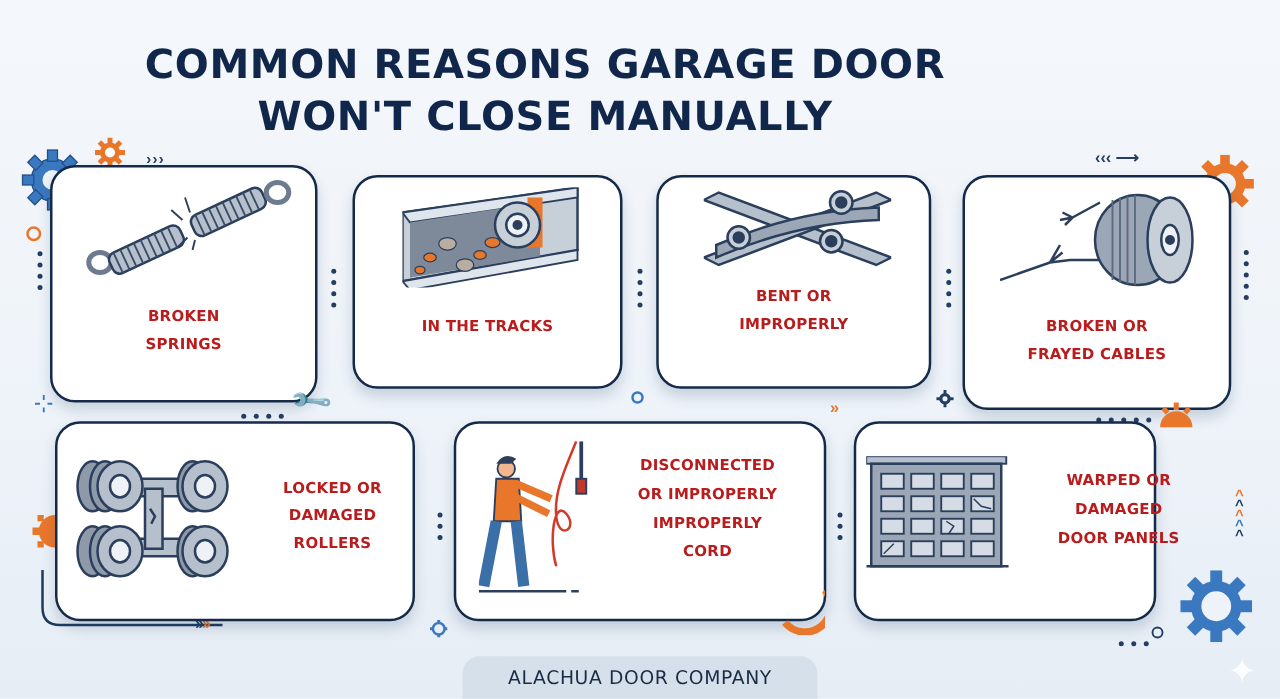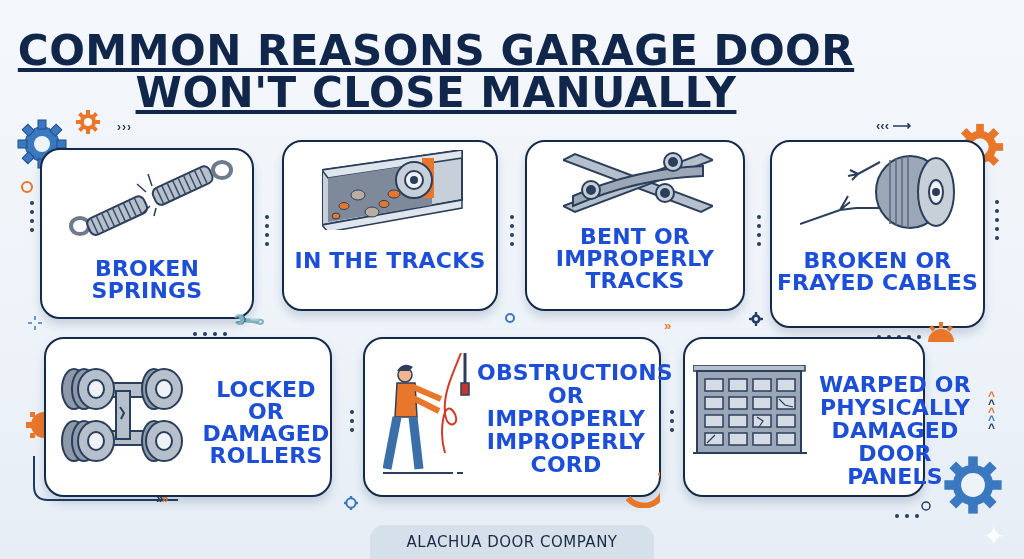--- a/index.html
+++ b/index.html
@@ -5,33 +5,32 @@
   * { box-sizing: border-box; margin: 0; padding: 0; }
   html, body { width: 1024px; height: 559px; overflow: hidden; }
   body {
     font-family: "Liberation Sans", sans-serif;
     background: linear-gradient(180deg, #f4f7fb 0%, #eef3f9 60%, #e6edf5 100%);
     position: relative;
     color: #0f1a2a;
   }
   .title {
     position: absolute; left: 0; top: 30px; width: 872px;
-    text-align: center; font-weight: 700; font-size: 42px; line-height: 42px;
+    text-align: center; font-weight: 700; font-size: 32px; line-height: 42px;
     color: #10264a; letter-spacing: 0.5px;
     font-family: "DejaVu Sans", sans-serif;
-    text-decoration: underline;
   }
   .card {
     position: absolute; background: #ffffff;
     border: 2.5px solid #142a48; border-radius: 20px;
     box-shadow: 0 6px 10px rgba(30,60,100,0.18);
   }
   .card .label {
     position: absolute; font-family: "DejaVu Sans", sans-serif;
-    font-weight: 700; font-size: 22px; line-height: 22px; color: #1d4ed8;
+    font-weight: 700; font-size: 12px; line-height: 22px; color: #b91c1c;
     text-align: center; letter-spacing: 0.2px;
   }
   .icon { position: absolute; }
   .deco { position: absolute; }
   .vdots span { display: block; width: 4px; height: 4px; border-radius: 50%; background: #233d63; margin: 5px 0; }
   .hdots span { display: inline-block; width: 4px; height: 4px; border-radius: 50%; background: #233d63; margin: 0 3px; }
   .footer {
     position: absolute; left: 370px; top: 525px; width: 284px; height: 36px;
     background: #d6e0ea; border-radius: 14px 14px 0 0;
     text-align: center; font-size: 15px; line-height: 34px; color: #1a2b45;
@@ -122,21 +121,21 @@
     <span></span>
     <span></span>
   </div>
 <div class="deco vdots" style="left:757px;top:210px">
     <span></span>
     <span></span>
     <span></span>
     <span></span>
   </div>
 
-<div class="card" style="left:40px;top:148px;width:214px;height:171px">
+<div class="card" style="left:40px;top:132px;width:214px;height:190px">
   <svg class="icon" style="left:22px;top:6px" width="170" height="90" viewBox="0 0 170 90">
     <g stroke="#2b3f5c" stroke-width="2" fill="#a7b3c2">
       <ellipse cx="16" cy="70" rx="9" ry="8" fill="none" stroke-width="4" stroke="#6d7b8e"></ellipse>
       <g transform="rotate(-25 50 60)">
         <rect x="22" y="52" width="62" height="18" rx="6" fill="#b6c0cc"></rect>
         <path d="M28 52 v18 M34 52 v18 M40 52 v18 M46 52 v18 M52 52 v18 M58 52 v18 M64 52 v18 M70 52 v18 M76 52 v18" stroke="#3b4d66" stroke-width="1.5"></path>
       </g>
       <g transform="rotate(-25 120 30)">
         <rect x="88" y="20" width="62" height="18" rx="6" fill="#b6c0cc"></rect>
         <path d="M94 20 v18 M100 20 v18 M106 20 v18 M112 20 v18 M118 20 v18 M124 20 v18 M130 20 v18 M136 20 v18 M142 20 v18" stroke="#3b4d66" stroke-width="1.5"></path>
@@ -190,21 +189,20 @@
         <circle cx="28" cy="42" r="4" fill="#2b3f5c"></circle>
       <circle cx="110" cy="14" r="9" fill="#c7cfd9"></circle>
         <circle cx="110" cy="14" r="4" fill="#2b3f5c"></circle>
       <circle cx="102" cy="45" r="9" fill="#c7cfd9"></circle>
         <circle cx="102" cy="45" r="4" fill="#2b3f5c"></circle>
     </g>
   </svg>
   <div class="label" style="left:0;top:84px;width:100%">
     <div>BENT OR</div>
     <div>IMPROPERLY</div>
-    <div>TRACKS</div>
   </div>
 </div>
 
 <div class="card" style="left:770px;top:140px;width:215px;height:188px">
   <svg class="icon" style="left:28px;top:10px" width="160" height="80" viewBox="0 0 160 80">
     <g stroke="#2b3f5c" stroke-width="2">
       <ellipse cx="110" cy="40" rx="34" ry="36" fill="#9ba7b6"></ellipse>
       <path d="M90 8 v64 M96 6 v68 M102 5 v70 M108 4 v72" stroke="#5c6a7d" stroke-width="1.5"></path>
       <ellipse cx="136" cy="40" rx="18" ry="34" fill="#c7cfd9"></ellipse>
       <ellipse cx="136" cy="40" rx="7" ry="12" fill="#eef1f5"></ellipse>
@@ -317,21 +315,21 @@
     <rect x="78" y="30" width="8" height="12" fill="#c0392b" stroke="#2b3f5c" stroke-width="1.5"></rect>
     <path d="M78 0 C70 20 60 40 62 60 C64 80 80 70 70 58 C60 46 56 80 62 100" fill="none" stroke="#d23a2a" stroke-width="2"></path>
     <circle cx="22" cy="22" r="7" fill="#f2b58f" stroke="#2b3f5c" stroke-width="1.5"></circle>
     <path d="M14 18 Q20 8 30 14 L26 18 Z" fill="#2b3f5c"></path>
     <path d="M14 30 L32 30 L34 64 L12 64 Z" fill="#e9772b" stroke="#2b3f5c" stroke-width="1.5"></path>
     <path d="M30 34 L58 46" stroke="#e9772b" stroke-width="6"></path>
     <path d="M28 44 L56 58" stroke="#e9772b" stroke-width="6"></path>
     <path d="M14 64 L4 116 M30 64 L36 116" stroke="#3a6fa8" stroke-width="9"></path>
   </svg>
   <div class="label" style="left:112px;top:22px;width:178px;line-height:23px">
-    <div>OBSTRUCTIONS</div>
+    <div>DISCONNECTED</div>
     <div>OR IMPROPERLY</div>
     <div>IMPROPERLY</div>
     <div>CORD</div>
   </div>
 </div>
 <svg class="deco" style="left:624px;top:468px" width="36" height="40">
     <path d="M36 4 A18 18 0 0 1 4 30" fill="none" stroke="#e9772b" stroke-width="6"></path>
   </svg>
 <svg class="deco" style="left:344px;top:496px" width="14" height="14" viewBox="0 0 24 24">
     <circle cx="12" cy="12" r="8" fill="none" stroke="#3a78c0" stroke-width="3.5"></circle>
@@ -367,21 +365,20 @@
     </g>
     <g stroke="#2b3f5c" stroke-width="1.2" fill="none">
       <path d="M86 34 l6 6 l8 2"></path>
         <path d="M64 52 l6 4 l-4 6"></path>
         <path d="M14 78 l8 -8"></path>
     </g>
     <line x1="0" y1="88" x2="114" y2="88" stroke="#2b3f5c" stroke-width="2"></line>
   </svg>
   <div class="label" style="left:132px;top:34px;width:156px;line-height:23px">
     <div>WARPED OR</div>
-    <div>PHYSICALLY</div>
     <div>DAMAGED</div>
     <div>DOOR PANELS</div>
   </div>
 </div>
 
 <div class="deco" style="left:988px;top:392px;font-size:12px;line-height:8px;font-weight:700;text-align:center">
   <div style="color:#e9772b">^</div>
     <div style="color:#233d63">^</div>
     <div style="color:#e9772b">^</div>
     <div style="color:#3a78c0">^</div>

